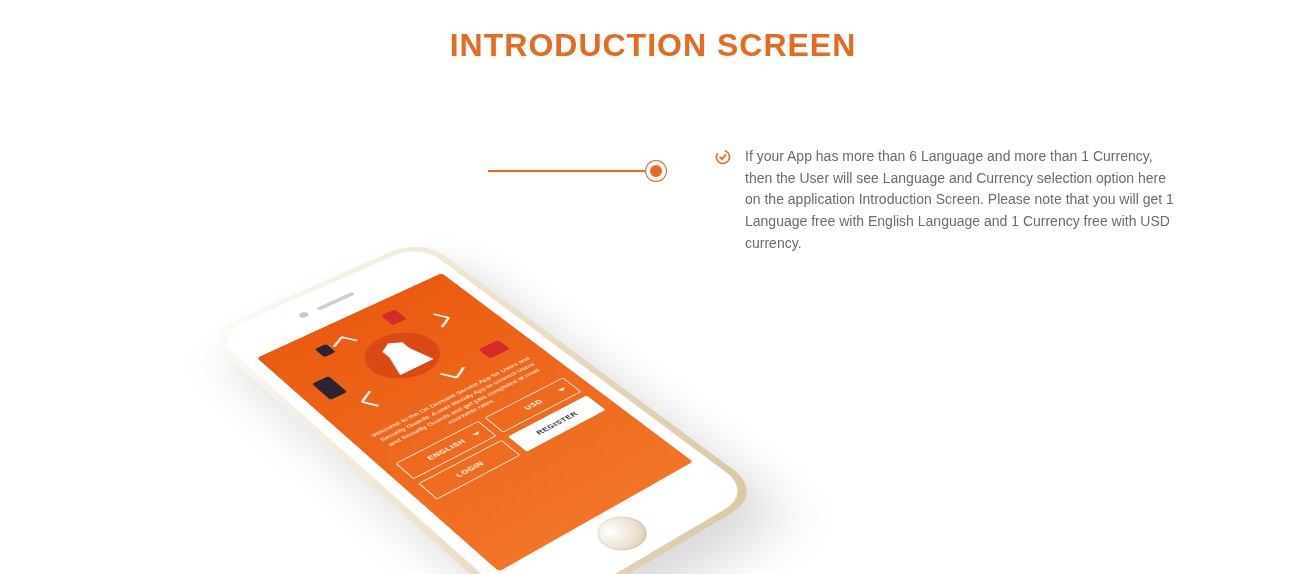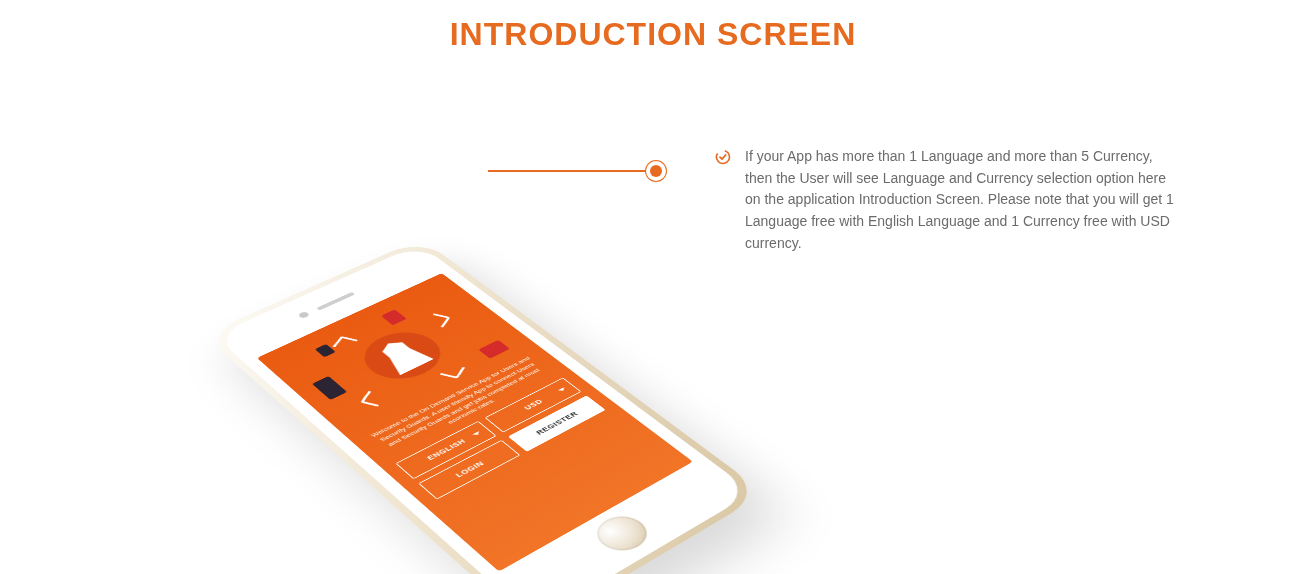--- a/index.html
+++ b/index.html
@@ -10,21 +10,21 @@
     font-family: Arial, Helvetica, sans-serif;
     overflow: hidden;
     position: relative;
   }
   .title {
     text-align: center;
     color: #e66a1f;
     font-size: 32px;
     font-weight: 700;
     letter-spacing: 1px;
-    padding-top: 16px;
+    padding-top: 27px;
   }
 
   
   .stage {
     position: absolute;
     left: 330px;
     top: 130px;
     width: 560px;
     height: 440px;
     perspective: 2000px;
@@ -255,15 +255,15 @@
 <div class="connector"></div>
 
 <div class="bullets">
   <div class="bullet">
     <span class="tick">
       <svg viewBox="0 0 16 16" width="16" height="16">
         <circle cx="8" cy="8" r="6.5" fill="none" stroke="#e66a1f" stroke-width="1.6" stroke-dasharray="28 8" transform="rotate(-40 8 8)"></circle>
         <path d="M5 8.2l2 2 3.6-4.2" fill="none" stroke="#e66a1f" stroke-width="1.8" stroke-linecap="round" stroke-linejoin="round"></path>
       </svg>
     </span>
-    <p>If your App has more than 1 Language and more than 5 Currency, then the User will see Language and Currency selection option here on the application Introduction Screen. Please note that you will get 1 Language free with English Language and 1 Currency free with USD currency.</p>
+    <p>If your App has more than 6 Language and more than 1 Currency, then the User will see Language and Currency selection option here on the application Introduction Screen. Please note that you will get 1 Language free with English Language and 1 Currency free with USD currency.</p>
   </div>
 </div>
 
 </body></html>

